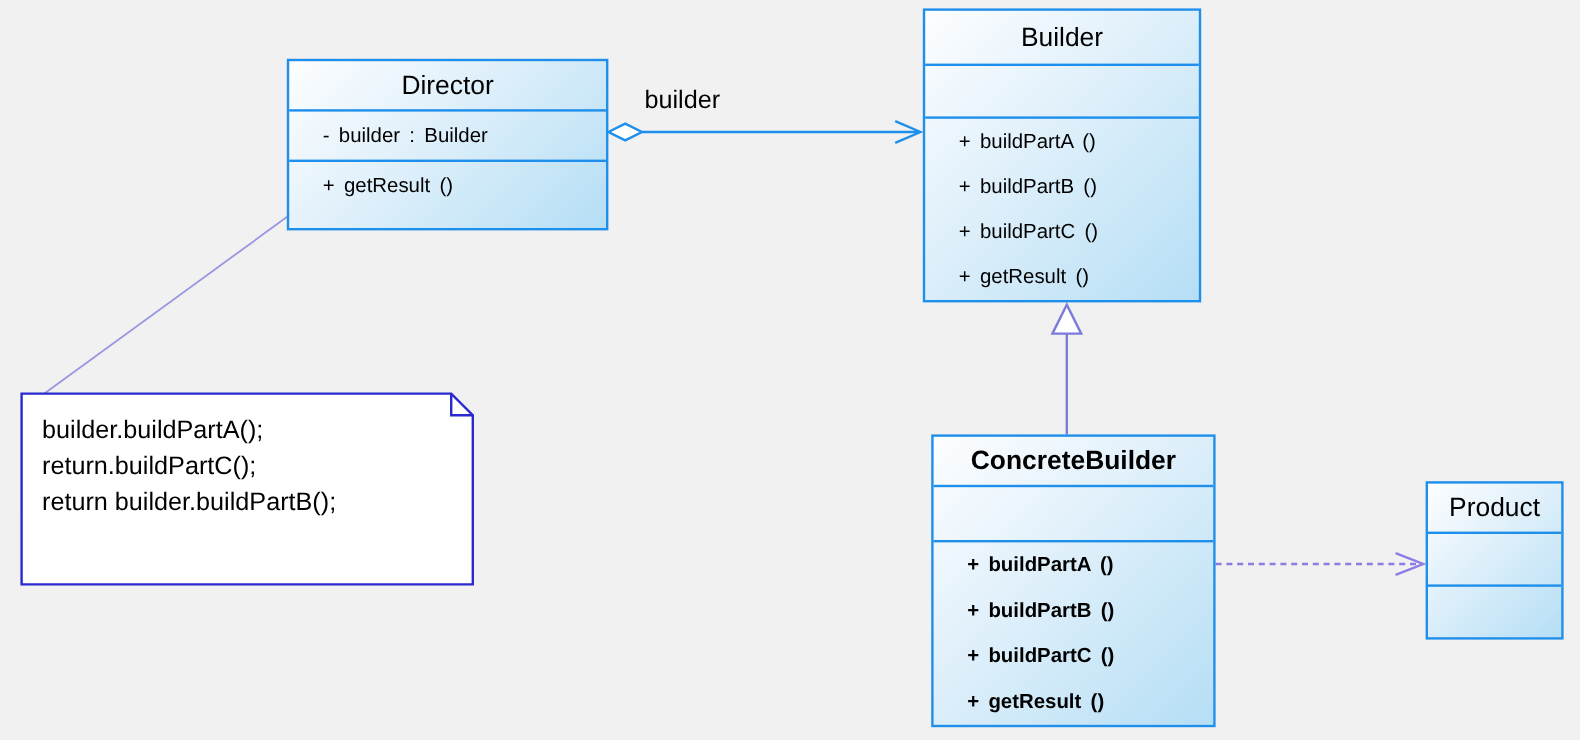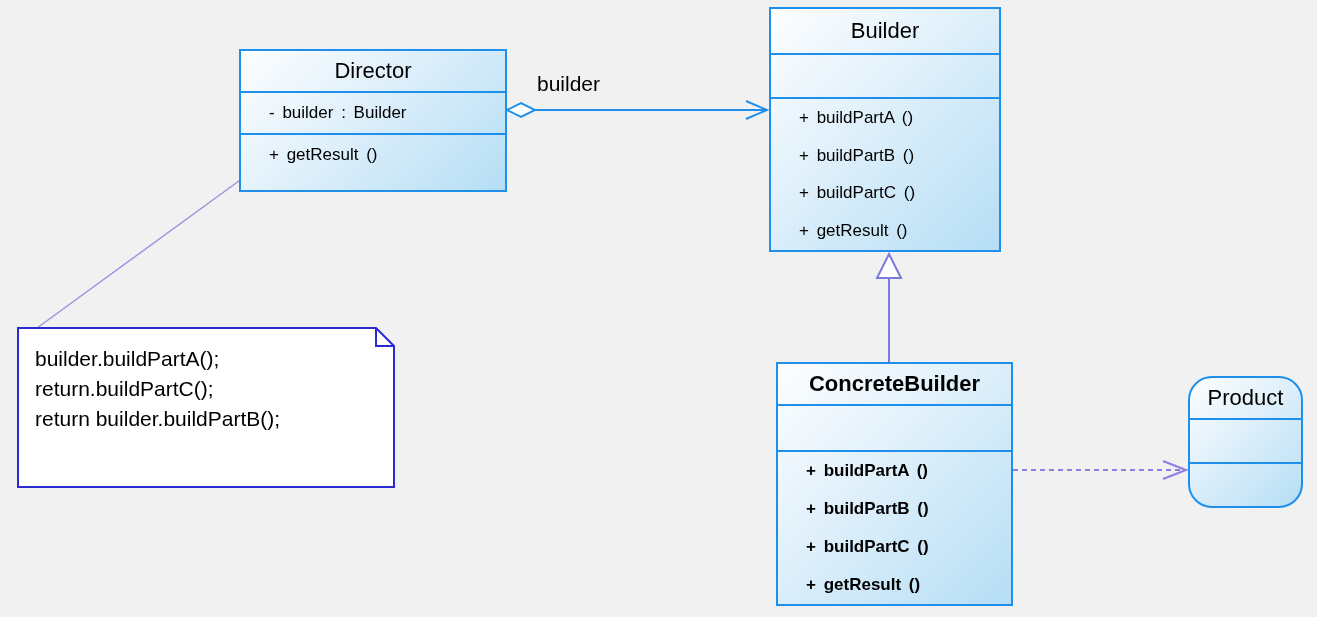--- a/index.html
+++ b/index.html
@@ -59,21 +59,21 @@
   #class-builder .sec-attrs     { height:44px; }
   #class-builder .sec-methods   { height:151px; }
 
   
   #class-concrete-builder { left:776px; top:362px; width:237px; height:244px;font-weight:bold; }
   #class-concrete-builder .uml-title    { height:42px; }
   #class-concrete-builder .sec-attrs    { height:46px; }
   #class-concrete-builder .sec-methods  { height:152px; }
 
   
-  #class-product { left:1188px; top:376px; width:115px; height:132px;border-radius:24px; }
+  #class-product { left:1188px; top:401px; width:115px; height:132px; }
   #class-product .uml-title    { height:42px; }
   #class-product .sec-attrs    { height:44px; }
   #class-product .sec-methods  { height:42px; }
 
   
   #note-text {
     position:absolute; z-index:2;
     left:17px; top:327px; width:378px; height:161px;
     box-sizing:border-box;
     padding:17px 16px 0 18px;

